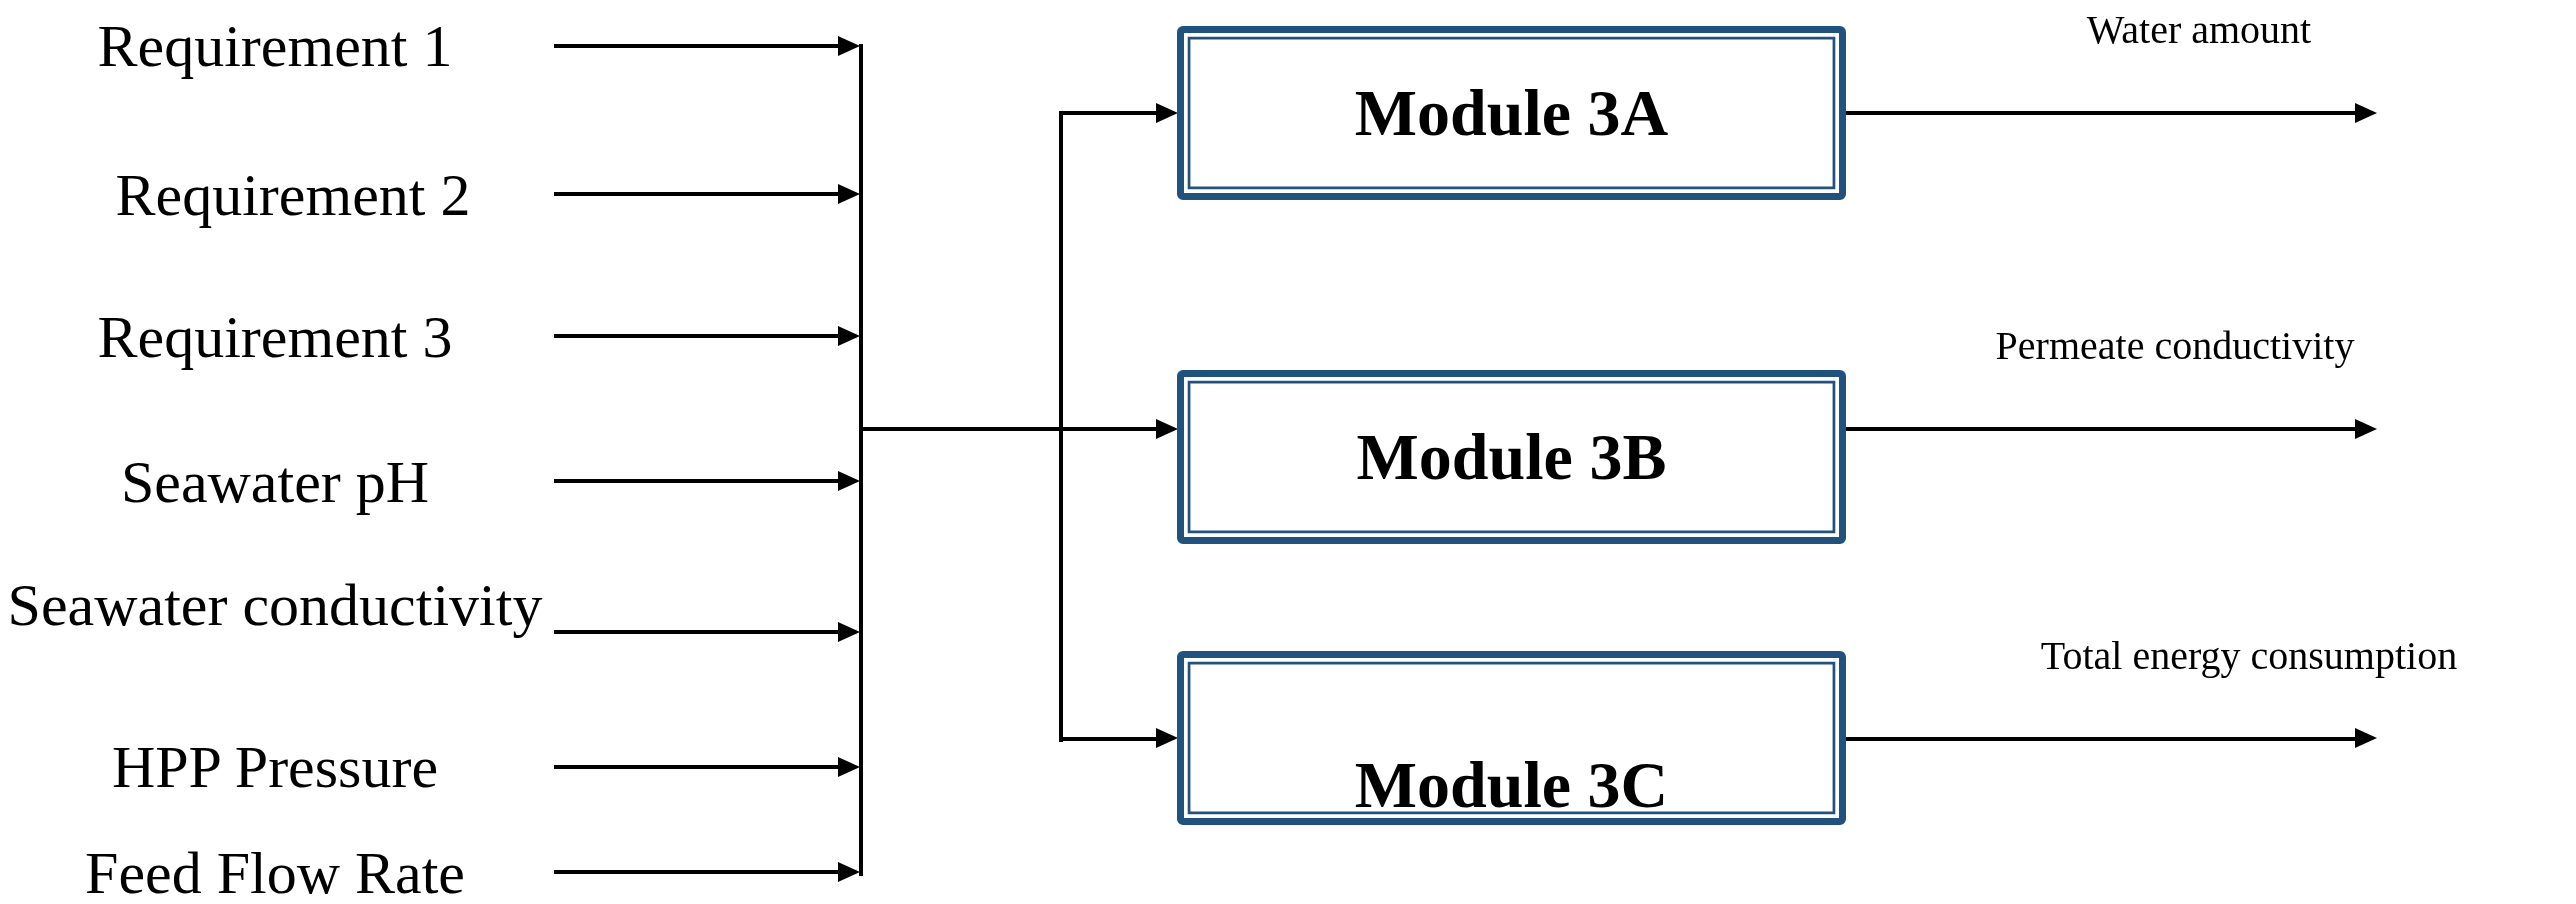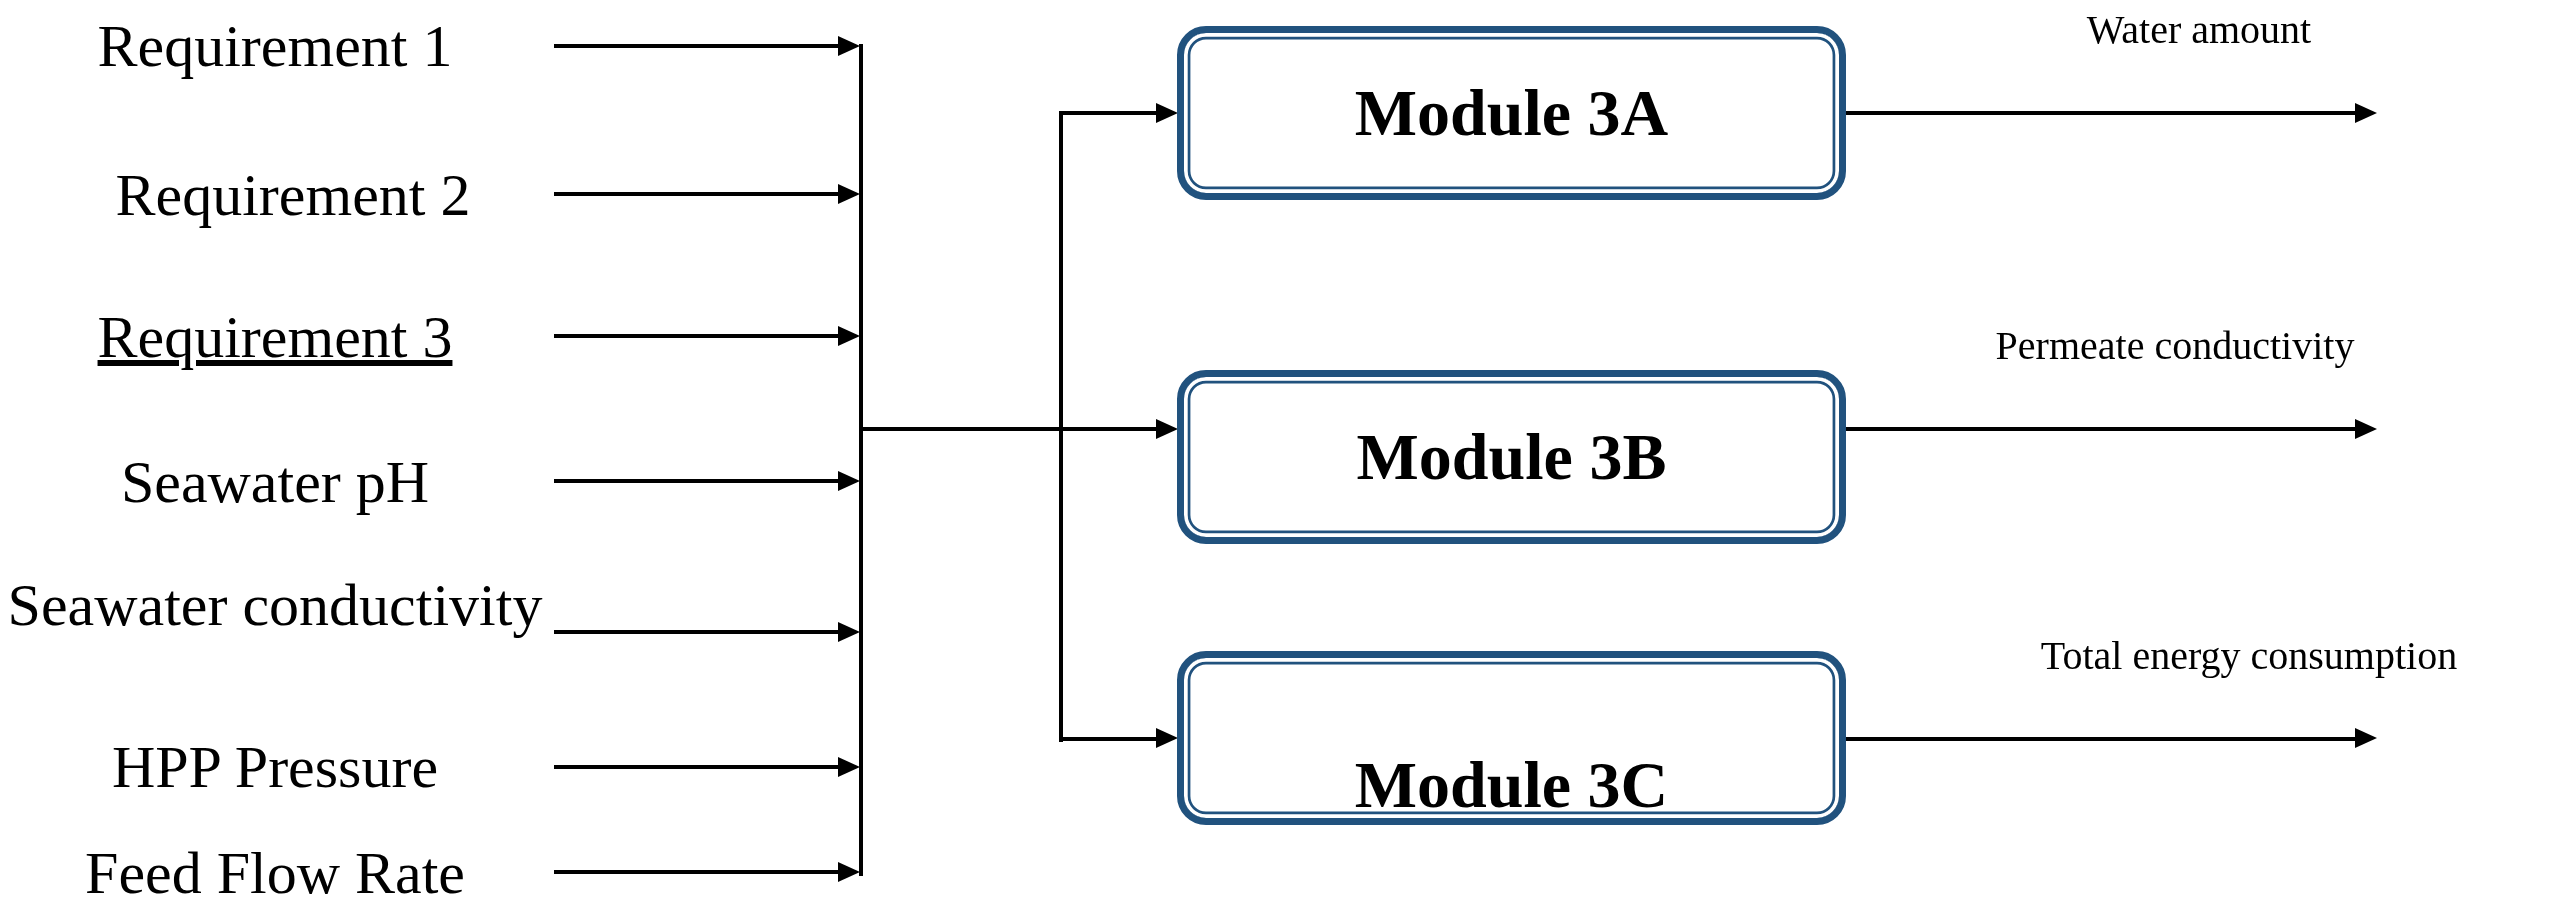--- a/index.html
+++ b/index.html
@@ -22,21 +22,21 @@
   .in-label{
     position:absolute;left:0;width:550px;height:81px;
     display:flex;align-items:center;justify-content:center;
     font-size:60px;line-height:1;white-space:nowrap;
   }
   .module-box{
     position:absolute;left:1177px;width:669px;height:174px;
     box-sizing:border-box;
     background:var(--modfill,#fff);
     border:7.3px solid var(--blue,#21527e);
-    border-radius:29px;
+    border-radius:6px;
     box-shadow:inset 0 0 0 3.7px #ffffff, inset 0 0 0 6.4px var(--blue,#21527e);
     display:flex;align-items:center;justify-content:center;
   }
   .module-label{
     font-size:66px;font-weight:bold;line-height:1;white-space:nowrap;
     color:var(--modink,#000);
   }
   .out-label{
     position:absolute;transform:translateX(-50%);
     font-size:40px;line-height:1;white-space:nowrap;
@@ -51,21 +51,21 @@
   <div class="hline" style="left:861px;top:427px;width:202px;"></div>
   <div class="vline" style="left:1059px;top:111px;height:631px;"></div>
 
   <div id="inputs-layer">
       <div class="in-label" style="top: 5.5px;">Requirement 1</div>
       <div class="hline" style="left: 554px; top: 44px; width: 286px;"></div>
       <div class="ah-right" style="left: 838px; top: 36px;"></div>
       <div class="in-label" style="top: 154px; padding-left: 18px;">Requirement 2</div>
       <div class="hline" style="left: 554px; top: 192px; width: 286px;"></div>
       <div class="ah-right" style="left: 838px; top: 184px;"></div>
-      <div class="in-label" style="top: 296px; text-decoration: underline;">Requirement 3</div>
+      <div class="in-label" style="top: 296px;">Requirement 3</div>
       <div class="hline" style="left: 554px; top: 334px; width: 286px;"></div>
       <div class="ah-right" style="left: 838px; top: 326px;"></div>
       <div class="in-label" style="top: 441px;">Seawater pH</div>
       <div class="hline" style="left: 554px; top: 479px; width: 286px;"></div>
       <div class="ah-right" style="left: 838px; top: 471px;"></div>
       <div class="in-label" style="top: 564px;">Seawater conductivity</div>
       <div class="hline" style="left: 554px; top: 630px; width: 286px;"></div>
       <div class="ah-right" style="left: 838px; top: 622px;"></div>
       <div class="in-label" style="top: 726px;">HPP Pressure</div>
       <div class="hline" style="left: 554px; top: 765px; width: 286px;"></div>

